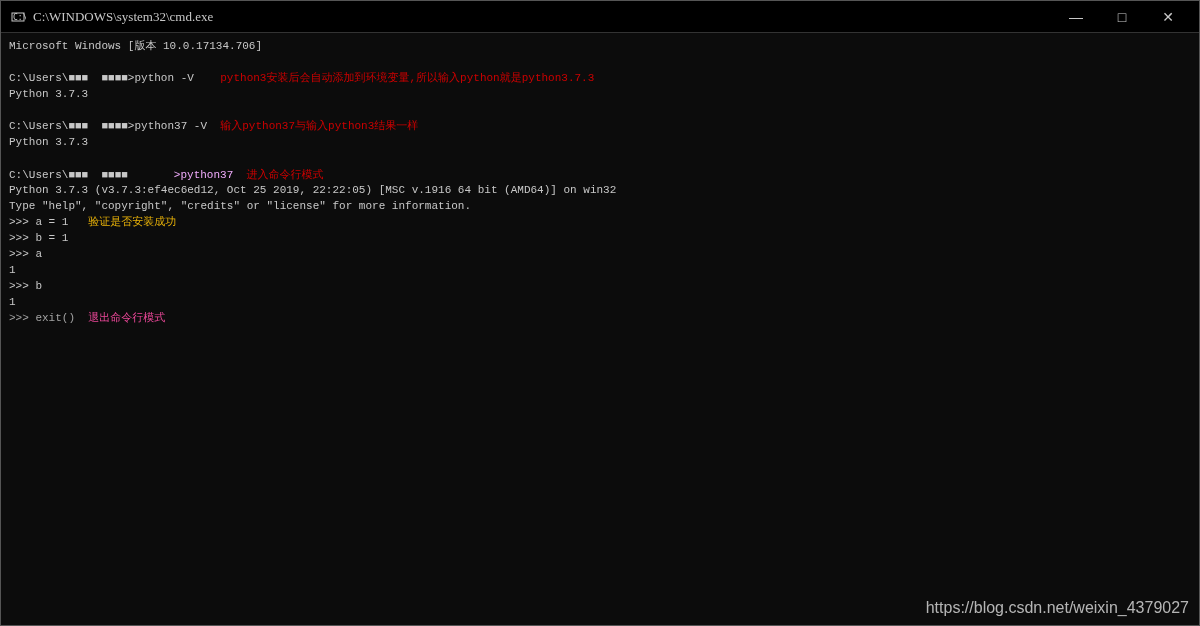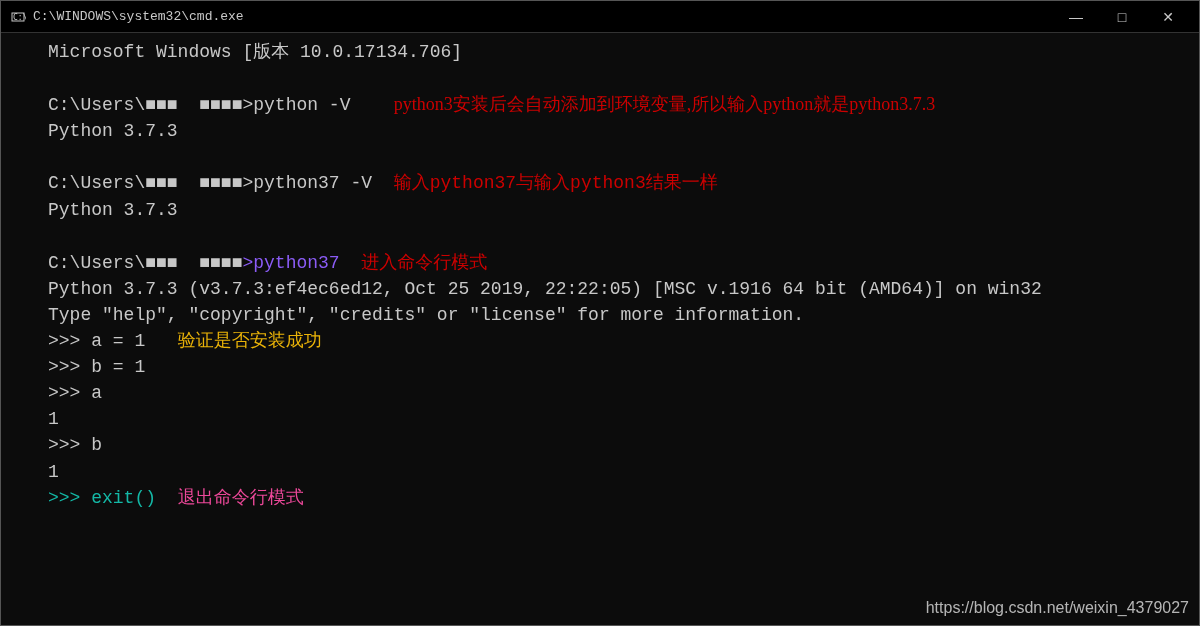--- a/index.html
+++ b/index.html
@@ -37,21 +37,21 @@
       display: flex;
       align-items: center;
       justify-content: center;
       color: #c8c8c8;
       font-size: 14px;
     }
 
     .title-bar-text {
       color: #c8c8c8;
       font-size: 13px;
-      font-family: Liberation Mono, monospace;
+      font-family: Liberation Serif, serif;
       flex: 1;
     }
 
     .title-bar-controls {
       display: flex;
       gap: 0;
     }
 
     .title-btn {
       width: 46px;
@@ -68,25 +68,24 @@
     .terminal {
       background: #0c0c0c;
       flex: 1;
       padding: 6px 8px;
       overflow: hidden;
       position: relative;
     }
 
     .line {
       color: #c8c8c8;
-      font-size: 18px;
+      font-size: 11px;
       line-height: 1.45;
       white-space: pre;
       font-family: 'Courier New', Courier, monospace;
-      margin-left: 39px;
     }
 
     .watermark {
       position: absolute;
       bottom: 8px;
       right: 10px;
       color: #c8c8c8;
       font-size: 16px;
       font-family: Arial, sans-serif;
       opacity: 0.9;
@@ -109,33 +108,33 @@
       <div class="title-btn">—</div>
       <div class="title-btn">□</div>
       <div class="title-btn close">✕</div>
     </div>
   </div>
 
   <div class="terminal">
     <div id="terminal-content">
         <div class="line">Microsoft Windows [版本 10.0.17134.706]</div>
         <div class="line">&nbsp;</div>
-        <div class="line"><span style="color: rgb(200, 200, 200);">C:\Users\</span><span style="color: rgb(200, 200, 200);">■■■  ■■■■</span><span style="color: rgb(200, 200, 200);">&gt;python -V    </span><span style="color: rgb(204, 0, 0); font-family: Liberation Serif, serif;">python3安装后会自动添加到环境变量,所以输入python就是python3.7.3</span></div>
+        <div class="line"><span style="color: rgb(200, 200, 200);">C:\Users\</span><span style="color: rgb(200, 200, 200);">■■■  ■■■■</span><span style="color: rgb(200, 200, 200);">&gt;python -V    </span><span style="color: rgb(204, 0, 0);">python3安装后会自动添加到环境变量,所以输入python就是python3.7.3</span></div>
         <div class="line">Python 3.7.3</div>
         <div class="line">&nbsp;</div>
         <div class="line"><span style="color: rgb(200, 200, 200);">C:\Users\</span><span style="color: rgb(200, 200, 200);">■■■  ■■■■</span><span style="color: rgb(200, 200, 200);">&gt;python37 -V  </span><span style="color: rgb(204, 0, 0);">输入python37与输入python3结果一样</span></div>
         <div class="line">Python 3.7.3</div>
         <div class="line">&nbsp;</div>
-        <div class="line"><span style="color: rgb(200, 200, 200);">C:\Users\</span><span style="color: rgb(200, 200, 200);">■■■  ■■■■</span><span style="color: #8b5cf6;">&gt;python37  </span><span style="color: rgb(204, 0, 0); font-family: Liberation Serif, serif;">进入命令行模式</span></div>
+        <div class="line"><span style="color: rgb(200, 200, 200);">C:\Users\</span><span style="color: rgb(200, 200, 200);">■■■  ■■■■</span><span style="color: #f0abfc; padding-left: 46px;">&gt;python37  </span><span style="color: rgb(204, 0, 0); font-family: Liberation Serif, serif;">进入命令行模式</span></div>
         <div class="line">Python 3.7.3 (v3.7.3:ef4ec6ed12, Oct 25 2019, 22:22:05) [MSC v.1916 64 bit (AMD64)] on win32</div>
         <div class="line">Type "help", "copyright", "credits" or "license" for more information.</div>
         <div class="line"><span style="color: rgb(200, 200, 200);">&gt;&gt;&gt; a = 1   </span><span style="color: #eab308; font-family: Liberation Mono, monospace;">验证是否安装成功</span></div>
         <div class="line">&gt;&gt;&gt; b = 1</div>
         <div class="line">&gt;&gt;&gt; a</div>
         <div class="line">1</div>
         <div class="line">&gt;&gt;&gt; b</div>
         <div class="line">1</div>
-        <div class="line"><span style="color: #14b8a6;">&gt;&gt;&gt; exit()  </span><span style="color: #ec4899;">退出命令行模式</span></div>
+        <div class="line"><span style="color: #a3a3a3;">&gt;&gt;&gt; exit()  </span><span style="color: #ec4899;">退出命令行模式</span></div>
         <div class="line">&nbsp;</div>
       </div>
     <div class="watermark">https://blog.csdn.net/weixin_4379027</div>
   </div>
 </div>
 
 </body></html>

